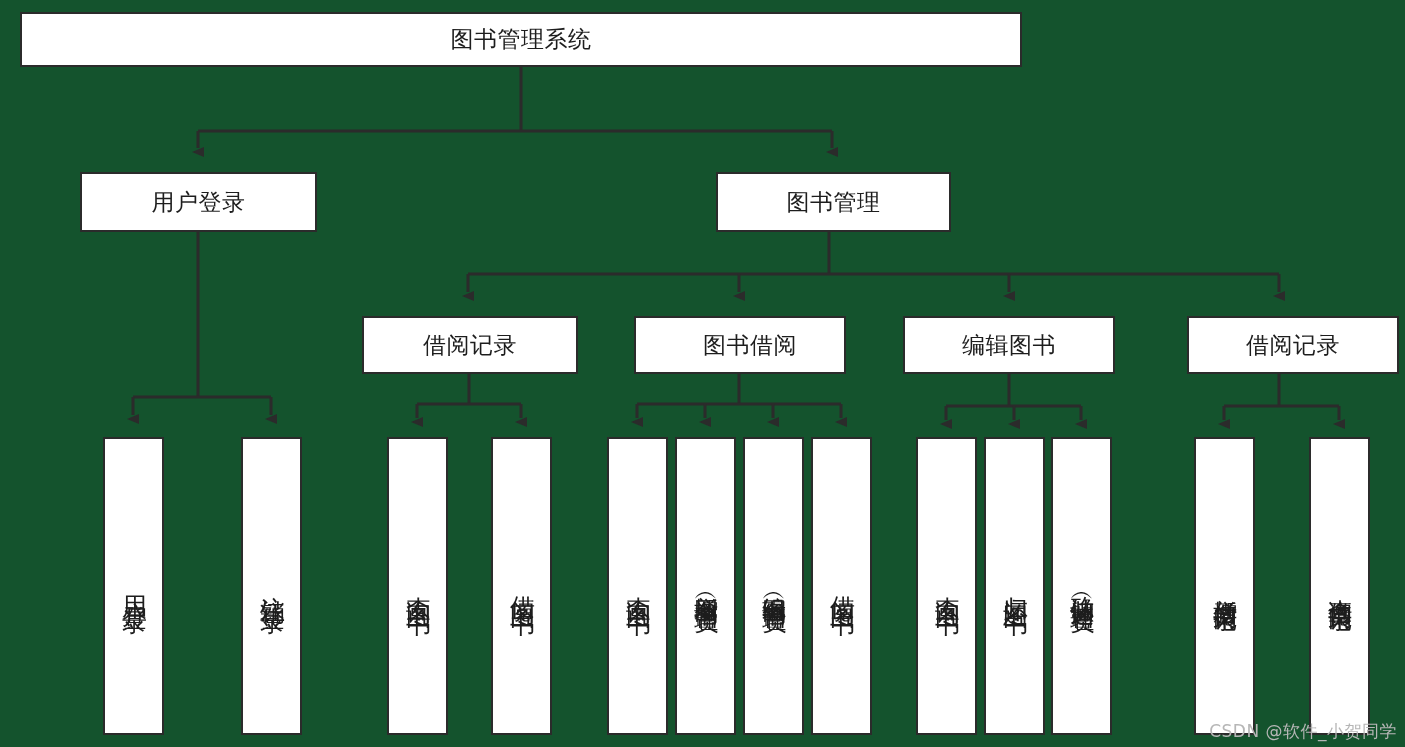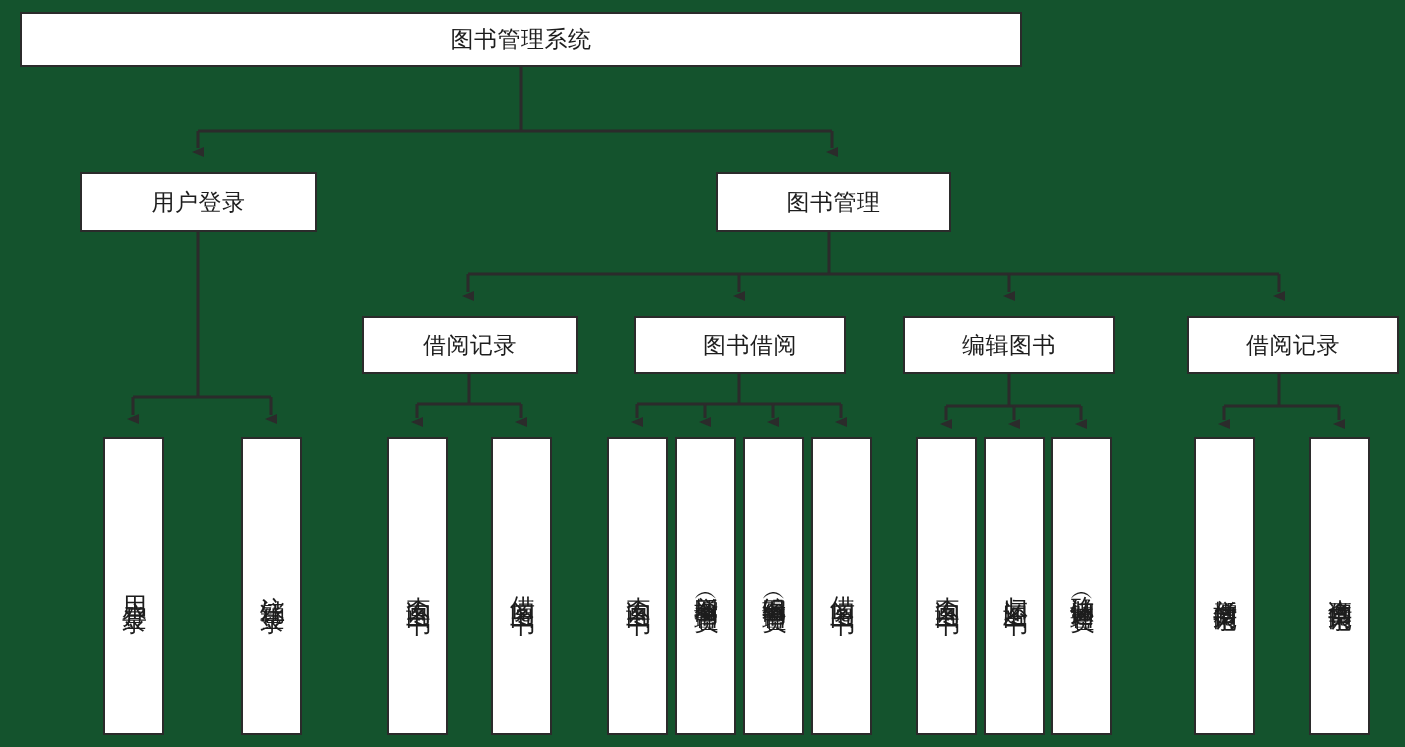--- a/index.html
+++ b/index.html
@@ -194,14 +194,15 @@
     <span class="label">确认归还（管理员）</span>
   </div>
 
   <div class="node vert small" style="left:1194px; top:437px; width:61px; height:298px;">
     <span class="label">新增借阅记录</span>
   </div>
   <div class="node vert small" style="left:1309px; top:437px; width:61px; height:298px;">
     <span class="label">查询借阅记录</span>
   </div>
 
+  <div class="watermark">CSDN @软件_小贺同学</div>
 
 </div>
 
 </body></html>

